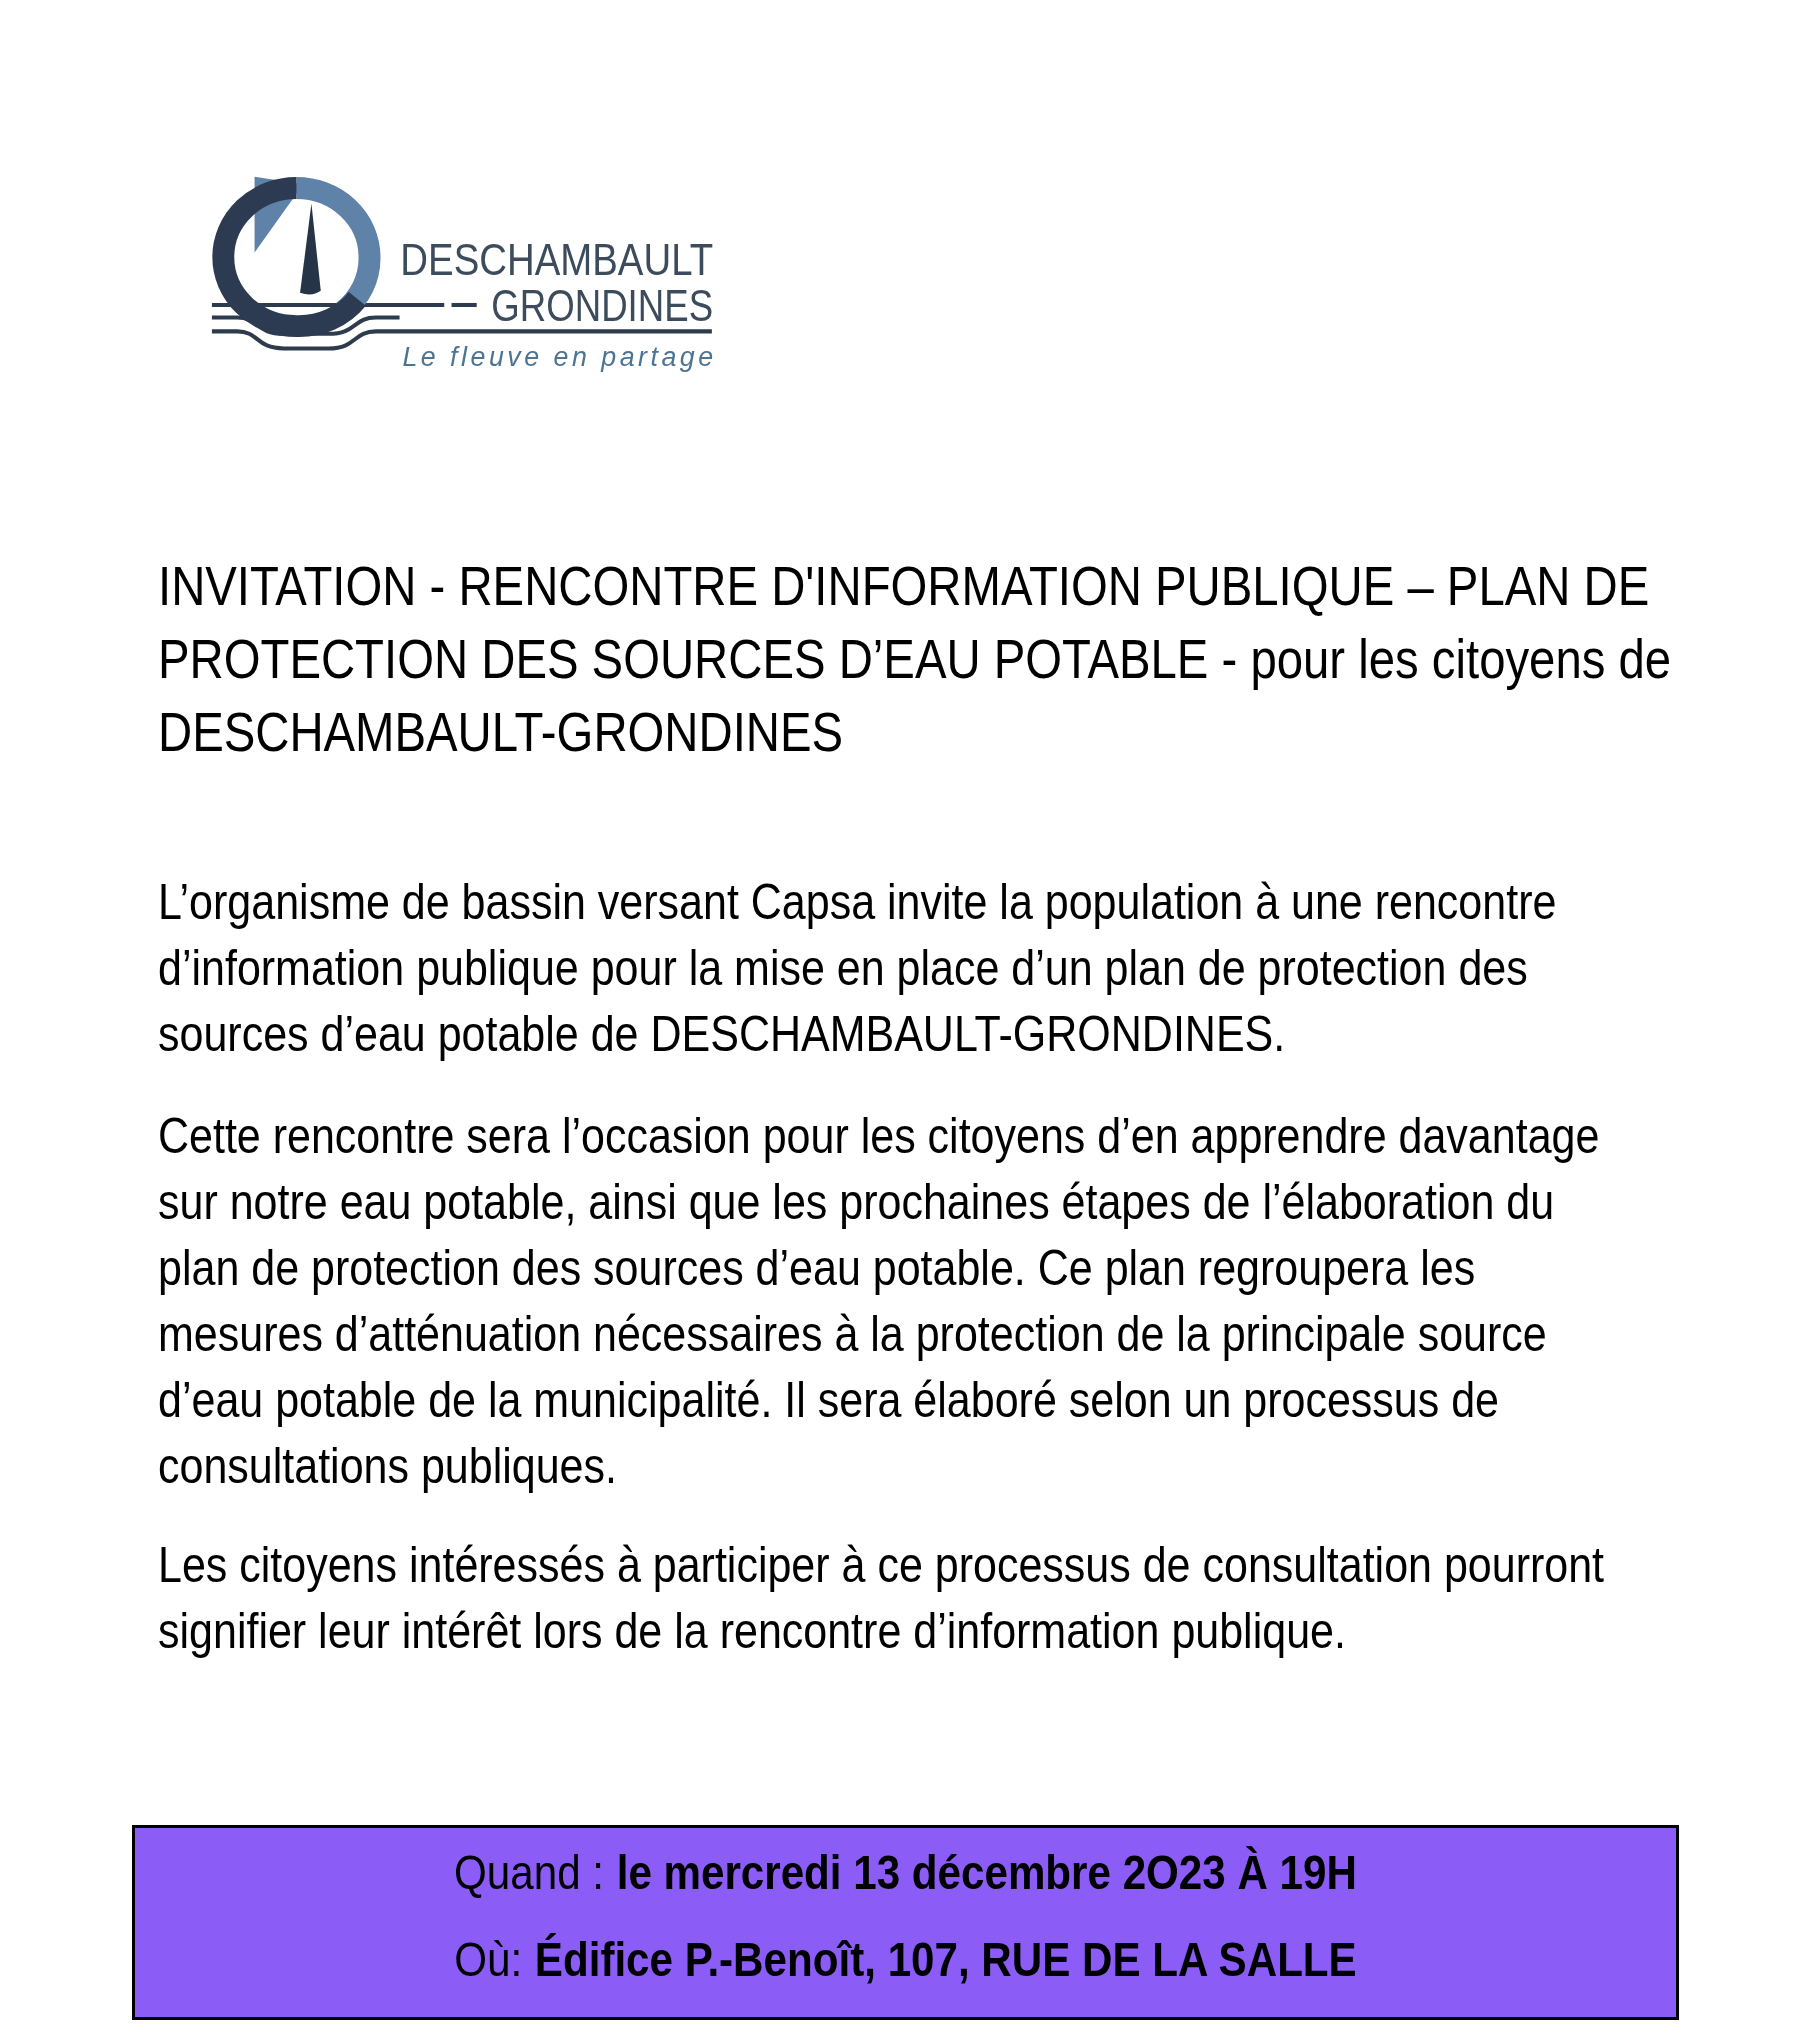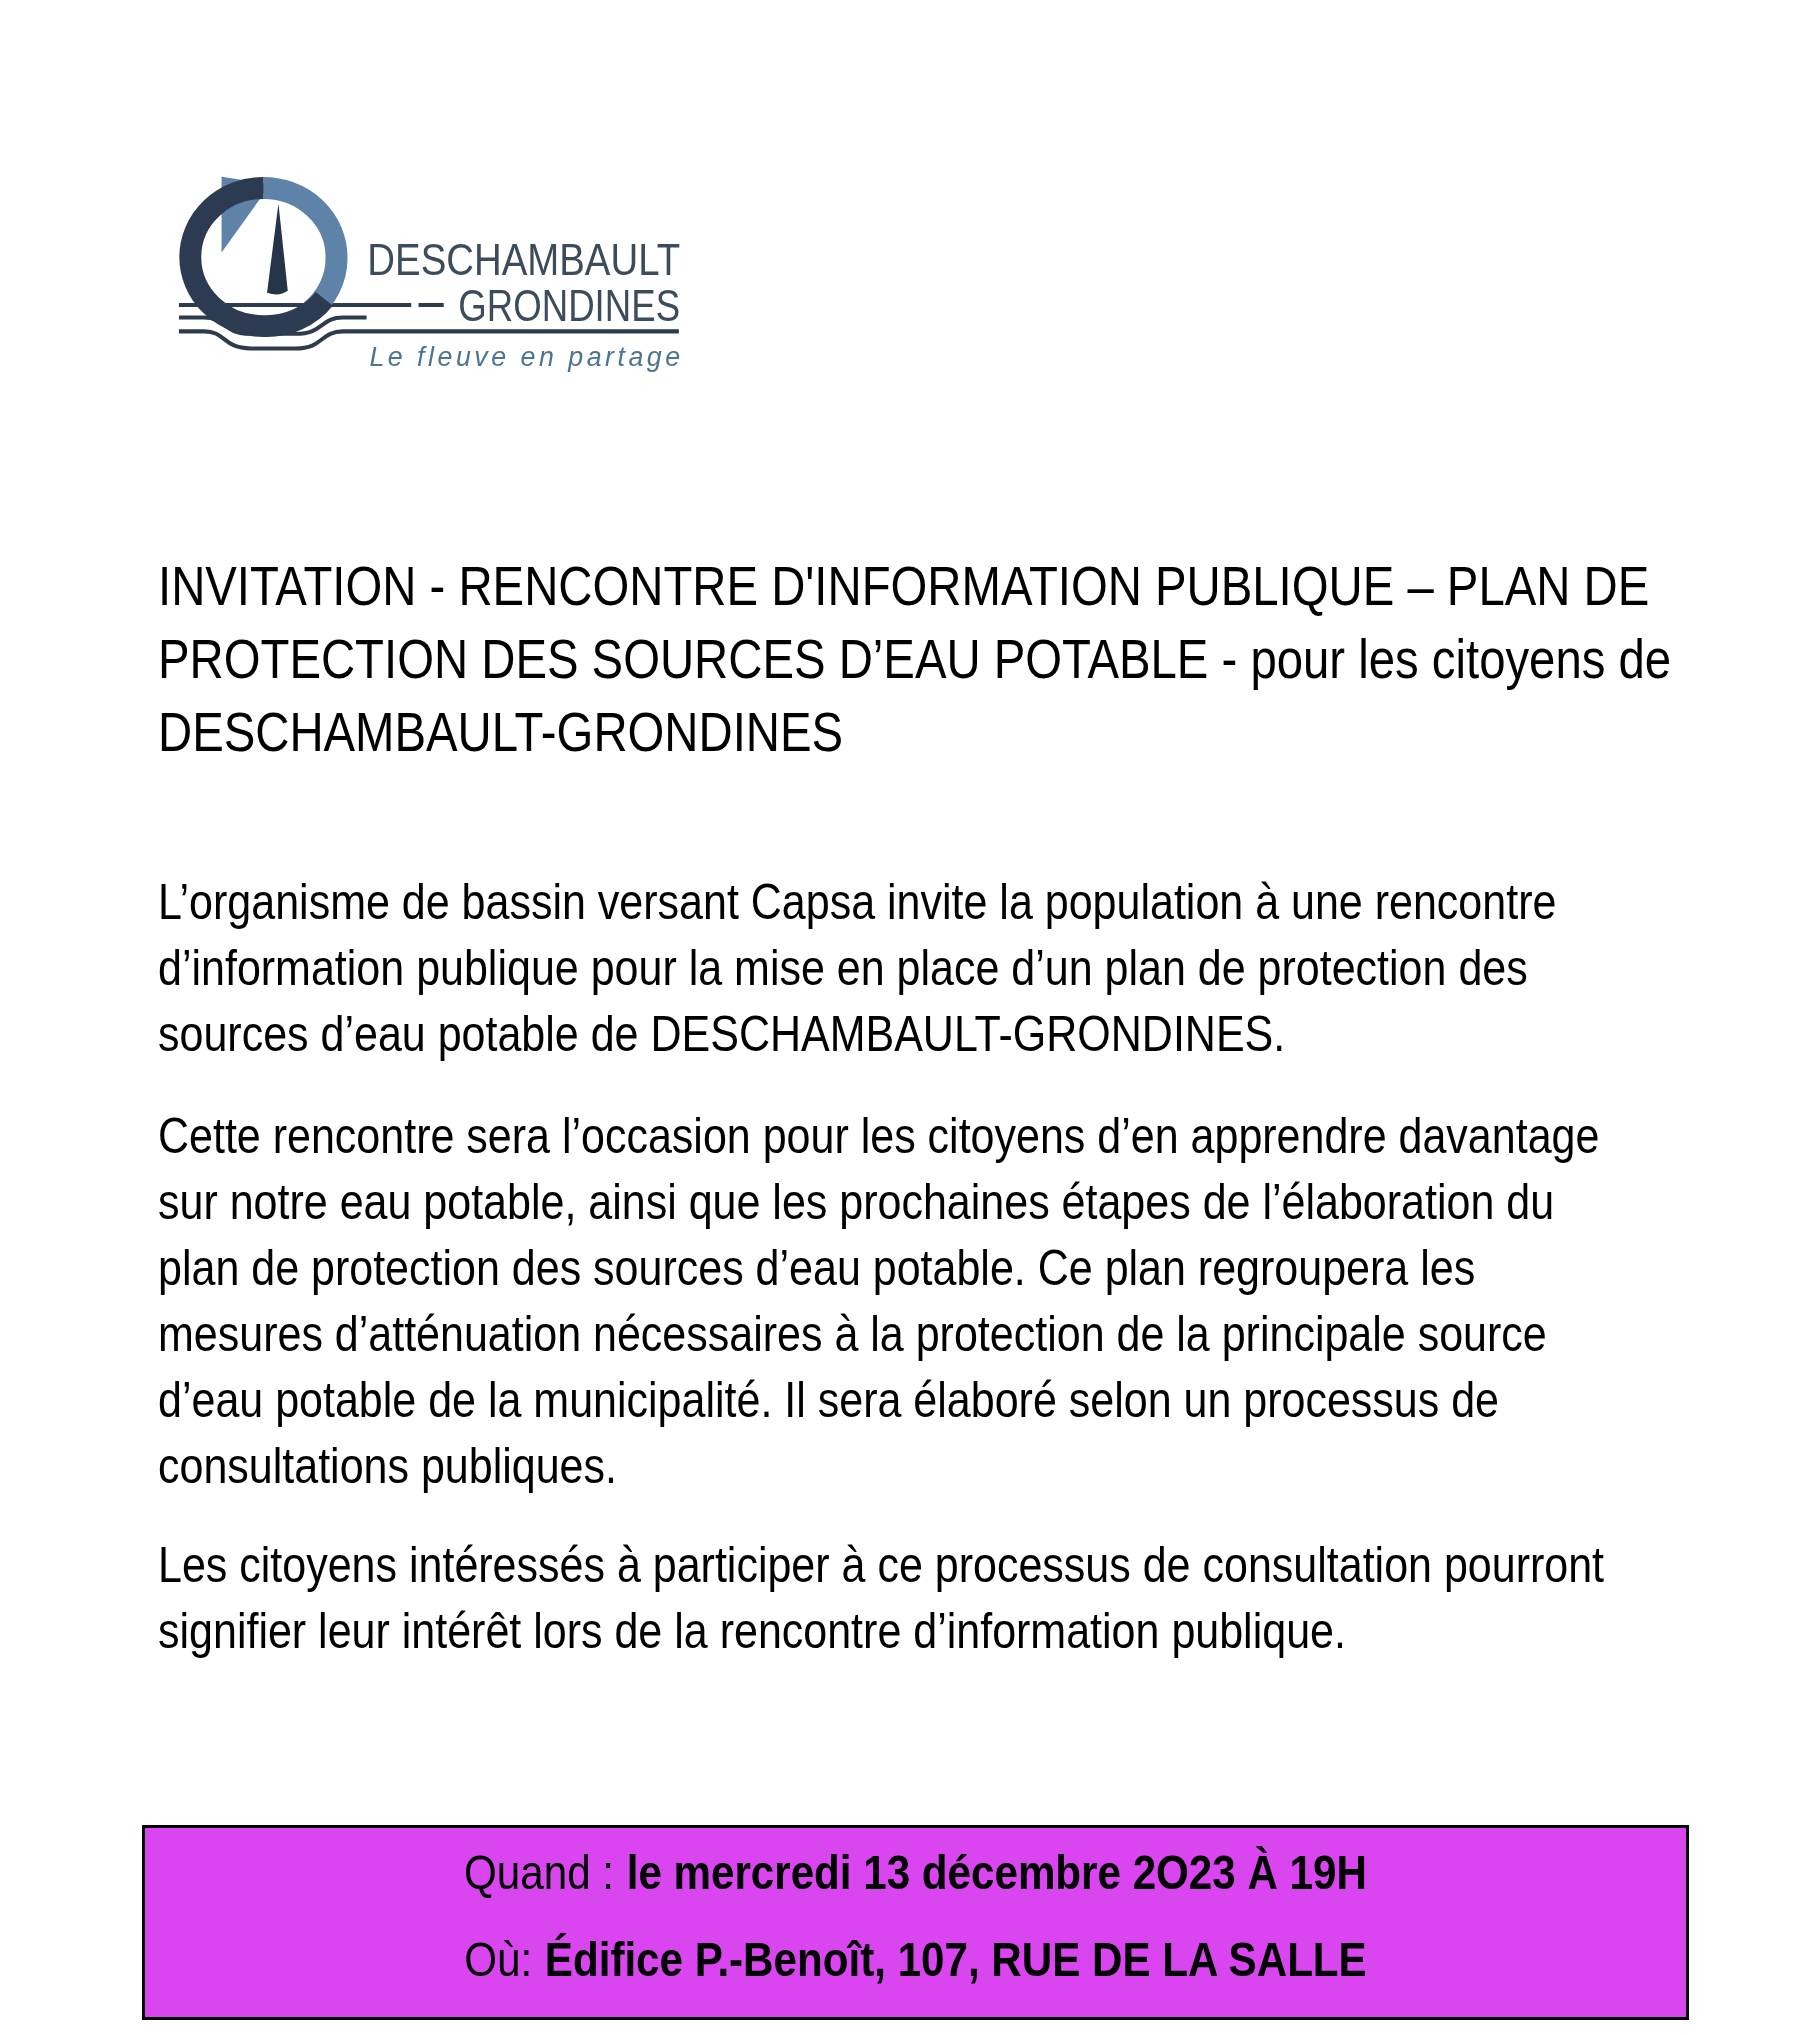--- a/index.html
+++ b/index.html
@@ -8,21 +8,21 @@
     width:1807px; height:2564px;
     background:#ffffff;
     overflow:hidden;
     font-family:"Liberation Sans","DejaVu Sans",sans-serif;
     color:#000;
   }
   
   .condensed        { transform:scaleX(0.86); transform-origin:0 0; }
   .condensed-center { transform:scaleX(0.86); transform-origin:50% 0; }
 
-  .logo { position:absolute; left:175px; top:173px; width:509px; height:199px; }
+  .logo { position:absolute; left:208px; top:173px; width:509px; height:199px; }
   .logo svg { display:block; width:100%; height:100%; }
   .logo text.wordmark {
     font-family:"Liberation Sans","DejaVu Sans",sans-serif;
     font-size:108px; font-weight:400;
   }
   .logo text.tagline {
     font-family:"Liberation Sans","DejaVu Sans",sans-serif;
     font-size:66px; font-style:italic;
   }
 
@@ -33,23 +33,23 @@
   }
   .para {
     position:absolute; left:158px; width:1811px; margin:0;
     font-size:50px; line-height:66px; white-space:pre-line;
   }
   .para-1 { top:869px; }
   .para-2 { top:1103px; }
   .para-3 { top:1532px; }
 
   .event-box {
-    position:absolute; left:142px; top:1825px;
+    position:absolute; left:132px; top:1825px;
     width:1547px; height:195px; box-sizing:border-box;
-    border:3.3px solid #000; background:#d946ef;
+    border:3.3px solid #000; background:#8b5cf6;
   }
   .event-box-inner {
     padding-top:0.8px; text-align:center;
     font-size:49px; line-height:87px;
   }
   .box-label { font-weight:400; margin-right:0.30em; }
   .box-value { font-weight:700; }
 </style>
 </head>
 <body>

